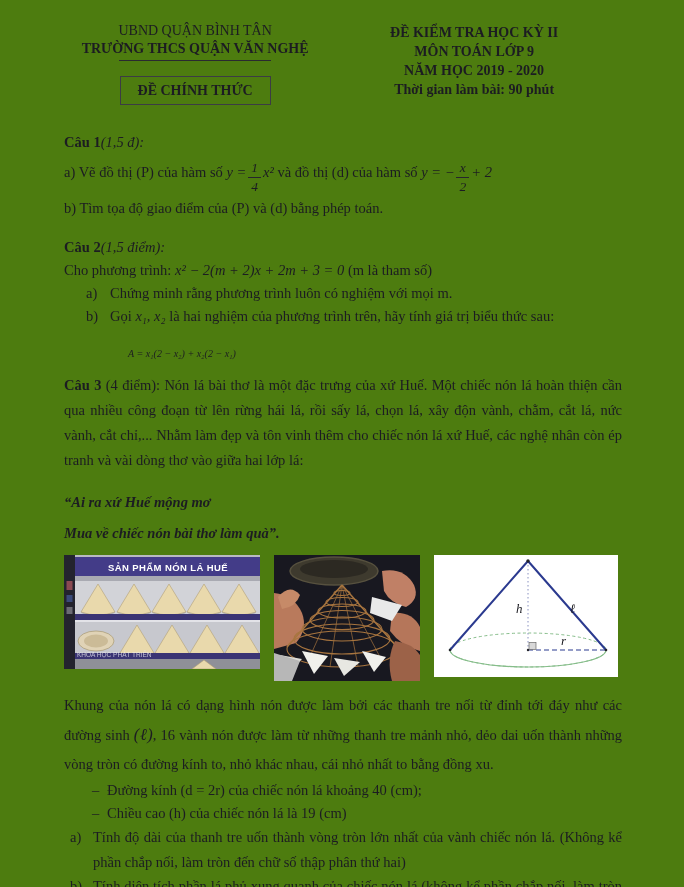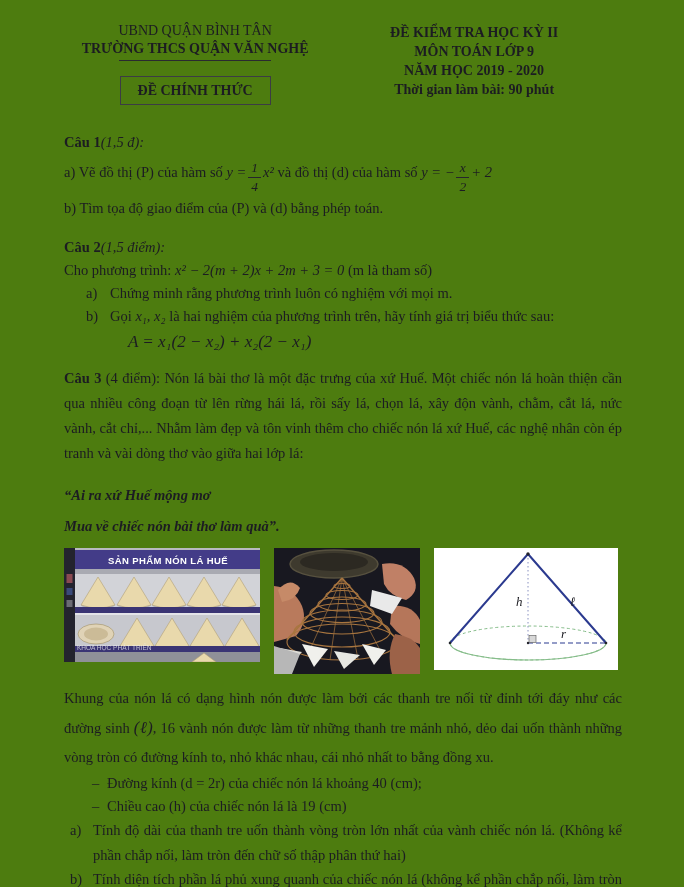--- a/index.html
+++ b/index.html
@@ -34,21 +34,21 @@
   .frac .den { display:block; border-top:1px solid #26262c; padding:2px 3px 0; font-size:13.5px; font-style:italic; }
 
   .mline { font-size:14.5px; margin:7px 0 3px; }
   .bline { font-size:14.5px; line-height:24px; margin-bottom:16px; }
 
   .eqline { font-size:14.5px; line-height:23px; }
   .item { display:flex; font-size:14.5px; line-height:23px; }
   .indent1 { margin-left:22px; }
   .item .marker { flex:0 0 24px; }
   .item .txt { flex:1; }
-  .expr { font-size:17px; margin:4px 0 14px 64px; }
+  .expr { font-size:10px; margin:20px 0 14px 64px; }
 
   .poem { font-weight:bold; font-style:italic; font-size:14.5px; line-height:25px; }
   .poem.first { margin-top:17px; }
   .poem.second { margin-top:6px; }
 
   
   .figures { display:flex; align-items:flex-start; gap:14px; margin:9px 0 10px; }
   .fig { display:block; }
   .banner-rect { fill:var(--banner_purple,#433c88); }
   .banner-text { fill:#ffffff; font-family:"Liberation Sans",sans-serif; font-size:9.5px; font-weight:bold; letter-spacing:.4px; }

